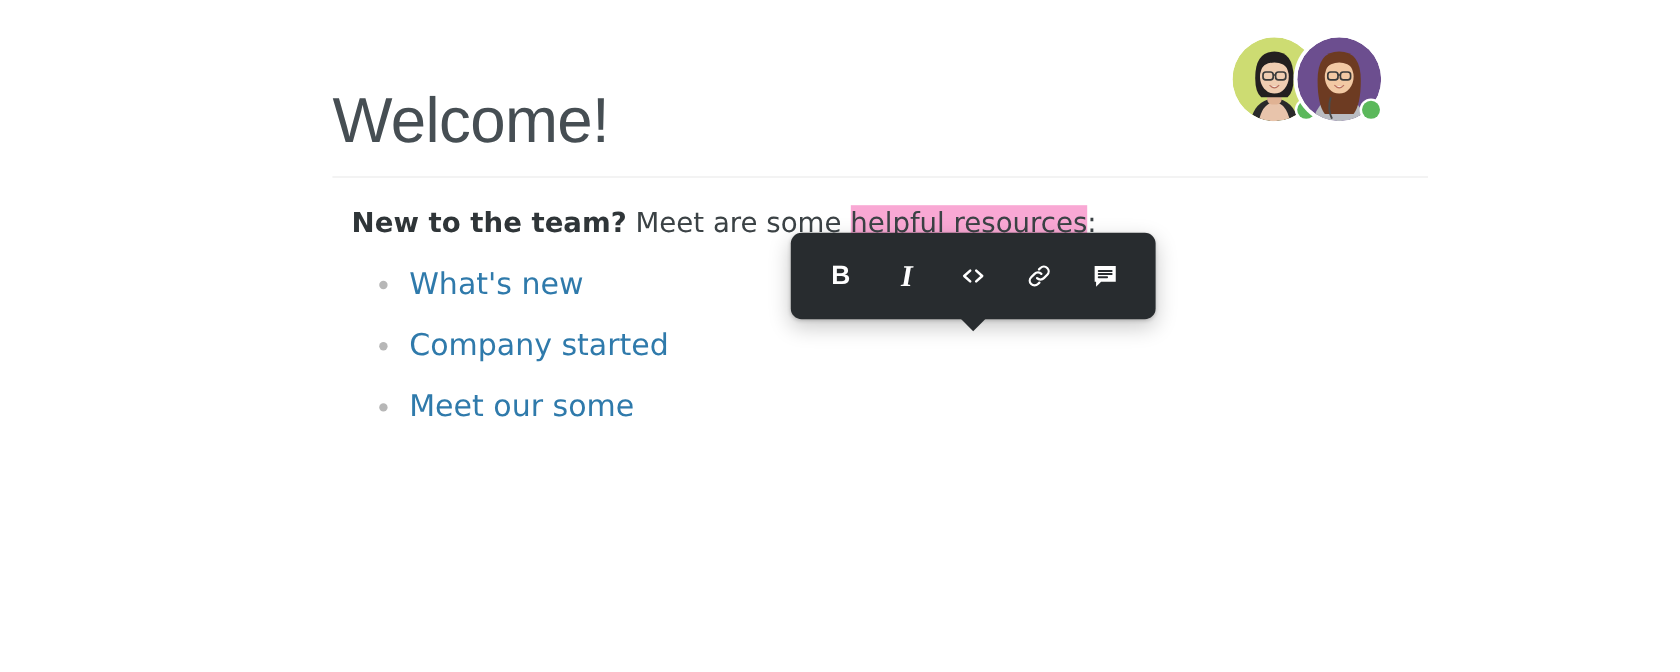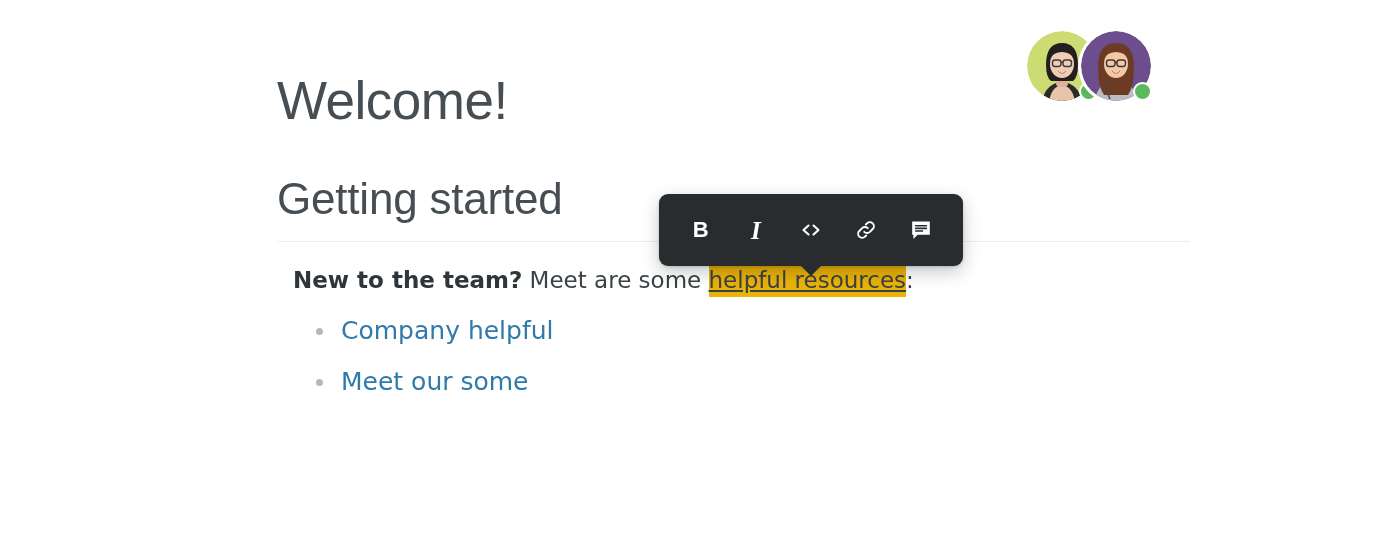--- a/index.html
+++ b/index.html
@@ -93,21 +93,21 @@
   .para {
     margin: 0;
     padding-top: 23px;
     font-size: 23px;
     line-height: 1.35;
     color: #3b4245;
     font-family: "DejaVu Sans", "Liberation Sans", sans-serif;
   }
   .para .lead { font-weight: bold; color: #2f3538; margin-left: 16px; }
   .para .sel {
-    background: #eab308;
+    background: #f9a8d4;
     padding: 2px 0 4px 0;
     text-decoration: underline;
   }
   ul.links {
     list-style: none;
     margin: 0;
     padding: 22px 0 0 28px;
   }
   ul.links li {
     position: relative;
@@ -266,31 +266,33 @@
     </div>
     <span class="status-dot"></span>
   </div>
 
 </div>
 
 <div class="doc">
 
   <h1 class="title">Welcome!</h1>
 
-  <h2 class="subtitle">Getting started</h2>
 
   <hr class="rule">
 
   <p class="para">
     <span class="lead">New to the team?</span><span> Meet are some </span><span class="sel">helpful resources</span><span>:</span>
   </p>
 
   <ul class="links">
     <li>
-      <a href="#">Company helpful</a>
+      <a href="#">What's new</a>
+    </li>
+    <li>
+      <a href="#">Company started</a>
     </li>
     <li>
       <a href="#">Meet our some</a>
     </li>
   </ul>
 
 </div>
 
 <div class="format-toolbar">
 

